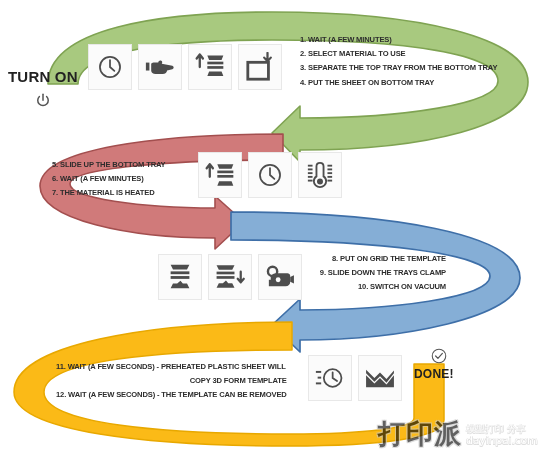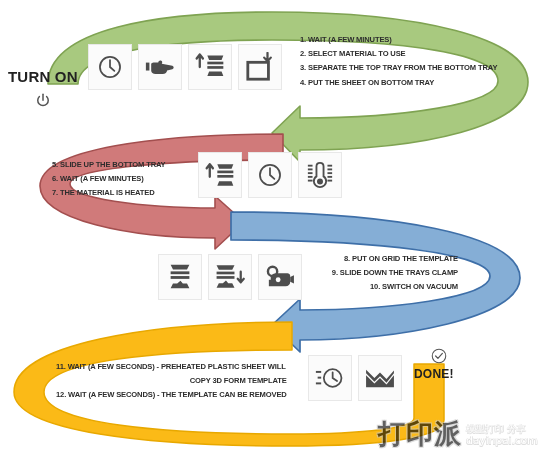--- a/index.html
+++ b/index.html
@@ -342,21 +342,21 @@
             <circle cx="8" cy="8" r="5" fill="none" stroke="#4D4D4D" stroke-width="2.6"></circle>
             <path d="M6 13 L6 17 L4 17 L4 24 L22 24 C25 24 27 22 27 19 L27 13
                      C27 11 25.5 10 24 10 L12 10 C9 10 7.5 11 7 13 Z" fill="#4D4D4D"></path>
             <path d="M27 14 L31 12 L31 21 L27 19 Z" fill="#4D4D4D"></path>
             <circle cx="14" cy="17" r="2.6" fill="#fbfbfb"></circle>
           </svg>
         </span>
       </div>
     </div>
 
-    <div class="steps right-align" style="left:316px; top:252px; width:142px;">
+    <div class="steps right-align" style="left:304px; top:252px; width:142px;">
       <span class="line">8. PUT ON GRID THE TEMPLATE</span>
       <span class="line">9. SLIDE DOWN THE TRAYS CLAMP</span>
       <span class="line">10. SWITCH ON VACUUM</span>
     </div>
 
     <div class="steps" style="left:56px; top:360px;">
       <span class="line">11. WAIT (A FEW SECONDS) - PREHEATED PLASTIC SHEET  WILL</span>
       <span class="line indent">COPY 3D FORM TEMPLATE</span>
       <span class="line">12. WAIT (A FEW SECONDS)  -  THE TEMPLATE CAN BE REMOVED</span>
     </div>

